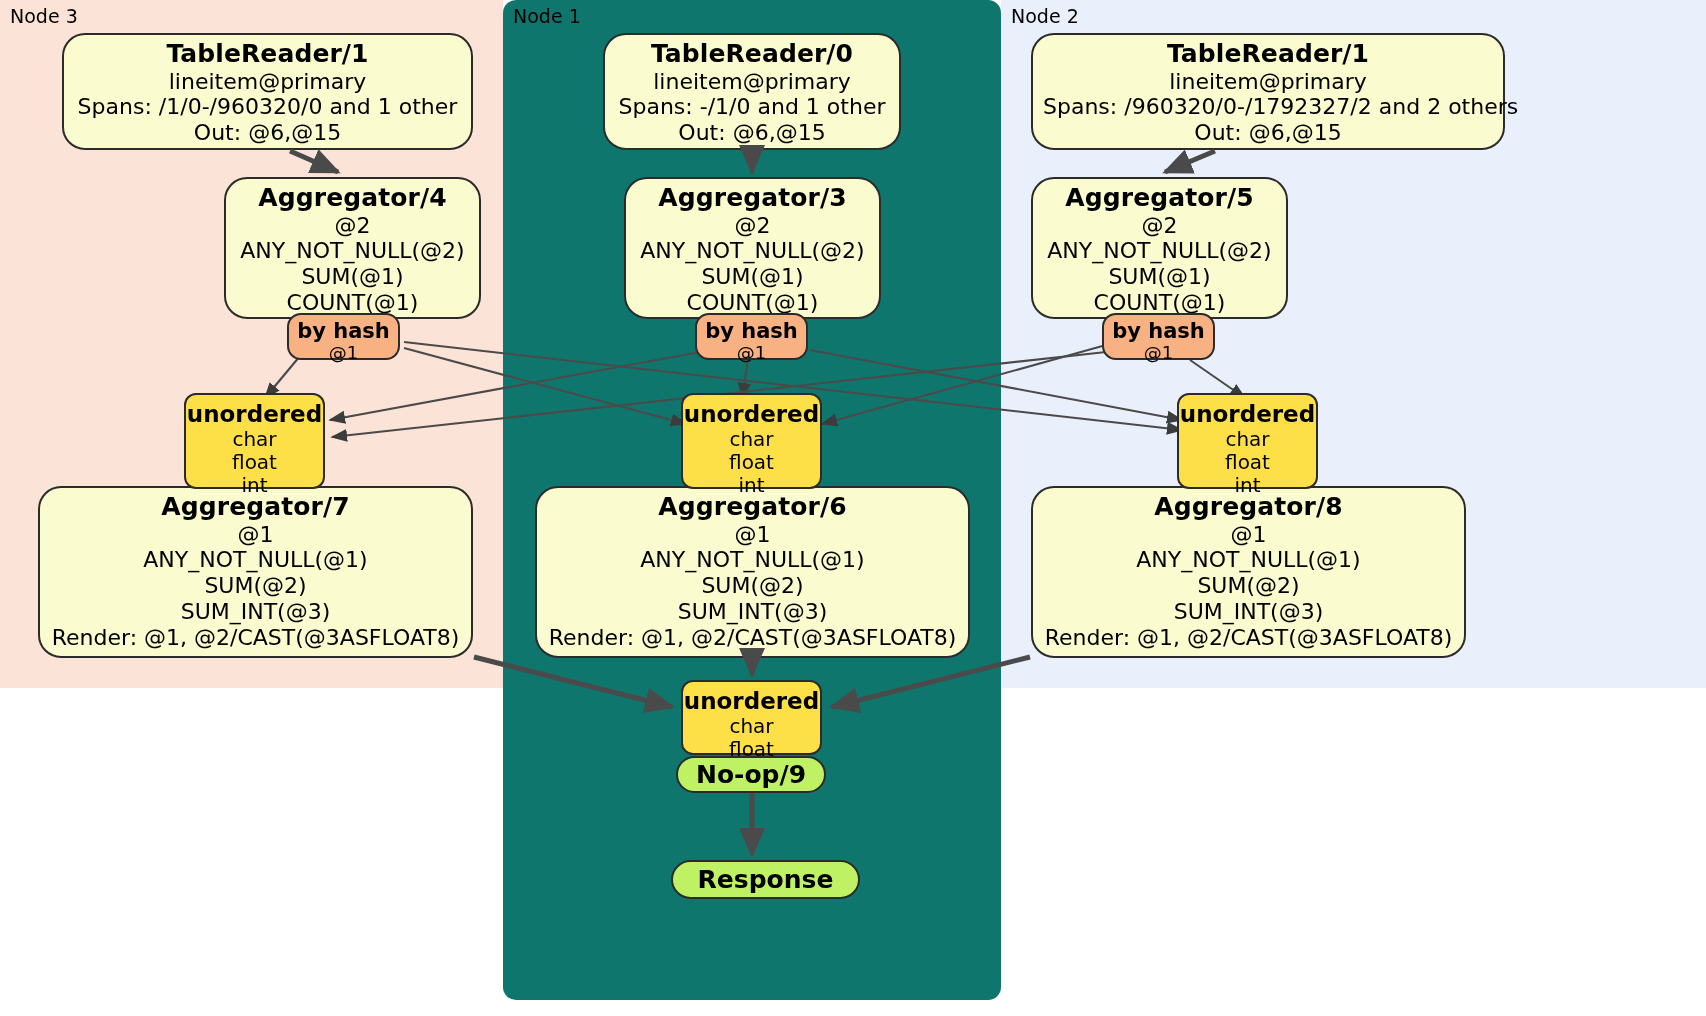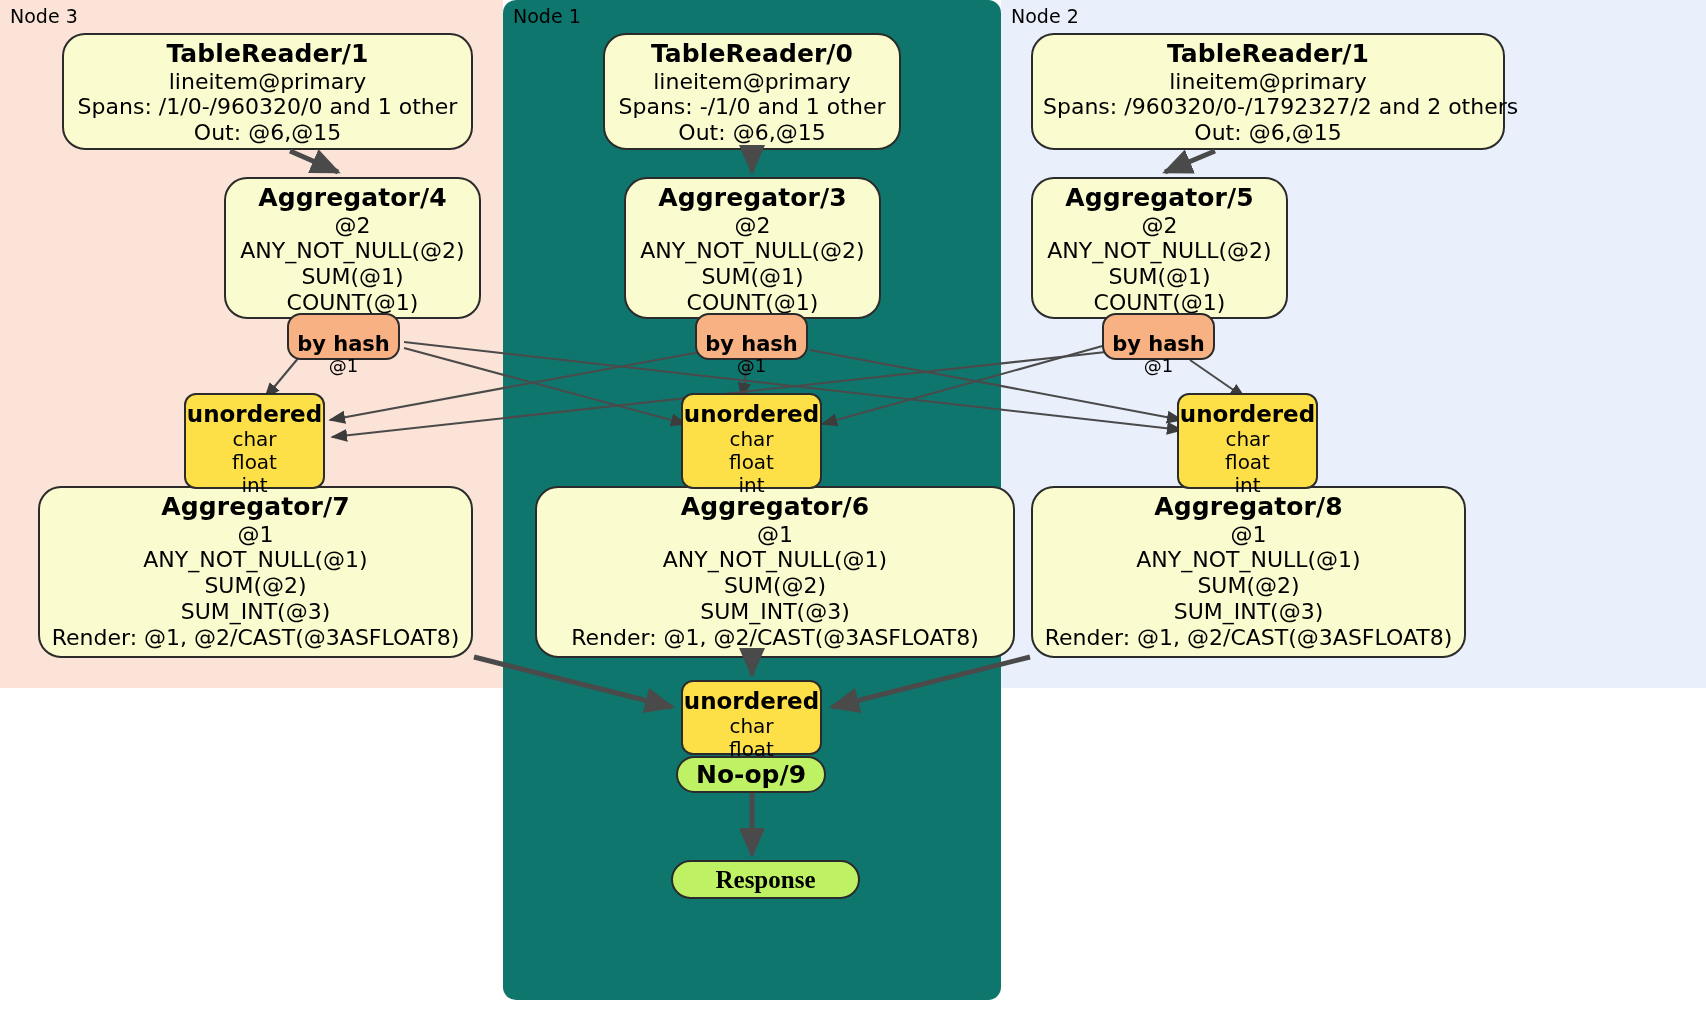--- a/index.html
+++ b/index.html
@@ -55,21 +55,21 @@
   }
   .router {
     position: absolute;
     box-sizing: border-box;
     background: #f7b183;
     border: 2px solid #2b2b2b;
     border-radius: 14px;
     text-align: center;
     color: #000;
     line-height: 1.1;
-    padding-top: 18px;
+    padding-top: 5px;
   }
   .router .rt {
     font-weight: bold;
     font-size: 21px;
     white-space: nowrap;
   }
   .router .rs {
     font-size: 18px;
     white-space: nowrap;
   }
@@ -245,21 +245,21 @@
 
   <div class="proc z-proc" style="left:38px; top:486px; width:435px; height:172px;">
     <div class="ttl">Aggregator/7</div>
     <div class="ln">@1</div>
     <div class="ln">ANY_NOT_NULL(@1)</div>
     <div class="ln">SUM(@2)</div>
     <div class="ln">SUM_INT(@3)</div>
     <div class="ln">Render: @1, @2/CAST(@3ASFLOAT8)</div>
   </div>
 
-  <div class="proc z-proc" style="left:535px; top:486px; width:480px; height:172px;">
+  <div class="proc z-proc" style="left:535px; top:486px; width:435px; height:172px;">
     <div class="ttl">Aggregator/6</div>
     <div class="ln">@1</div>
     <div class="ln">ANY_NOT_NULL(@1)</div>
     <div class="ln">SUM(@2)</div>
     <div class="ln">SUM_INT(@3)</div>
     <div class="ln">Render: @1, @2/CAST(@3ASFLOAT8)</div>
   </div>
 
   <div class="proc z-proc" style="left:1031px; top:486px; width:435px; height:172px;">
     <div class="ttl">Aggregator/8</div>
@@ -273,21 +273,21 @@
   <div class="sync z-sync" style="left:681px; top:680px; width:141px; height:75px;">
     <div class="st">unordered</div>
     <div class="sl">char</div>
     <div class="sl">float</div>
   </div>
 
   <div class="simple z-proc" style="left:676px; top:756px; width:150px; height:37px;">
     <span>No-op/9</span>
   </div>
 
-  <div class="simple z-proc" style="left:671px; top:860px; width:189px; height:39px;font-family:Liberation Serif, serif;">
+  <div class="simple z-proc" style="left:671px; top:860px; width:189px; height:39px;">
     <span>Response</span>
   </div>
 
   <svg class="edges z-edges-top" viewBox="0 0 1706 1016">
     <defs>
       <marker id="ah-thick" markerWidth="7" markerHeight="7" refX="5.4" refY="2.6" orient="auto" markerUnits="strokeWidth">
         <path d="M0,0 L6,2.6 L0,5.2 z" fill="#4a4a4a"></path>
       </marker>
     </defs>
     <g stroke="#4a4a4a" stroke-width="5" fill="none" marker-end="url(#ah-thick)">

